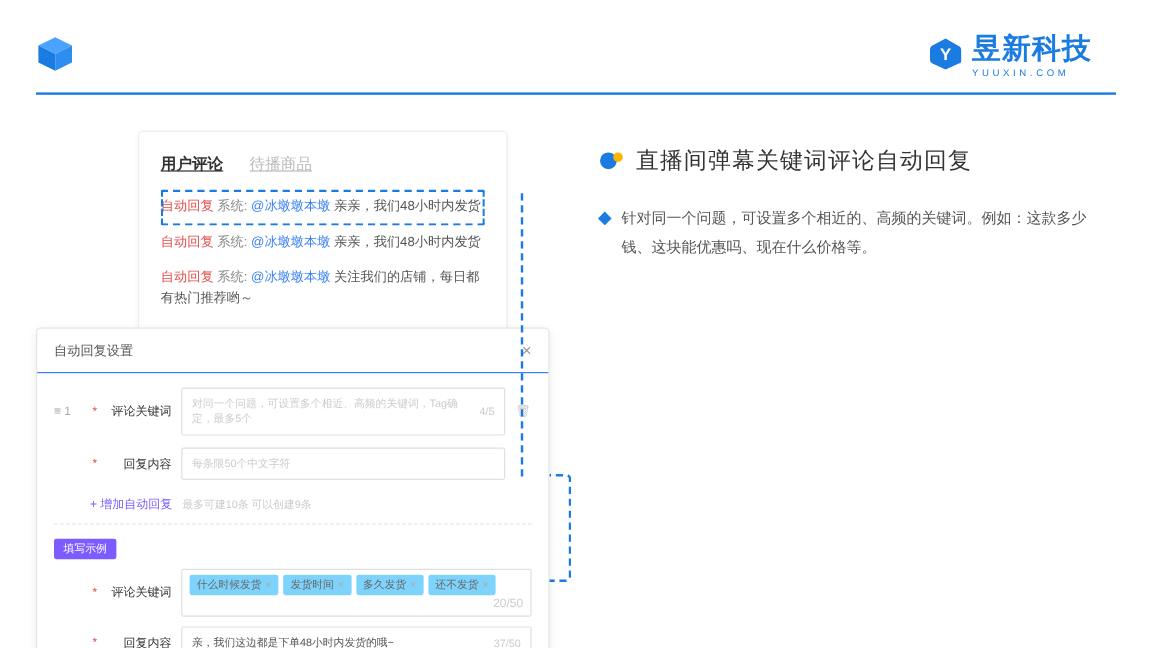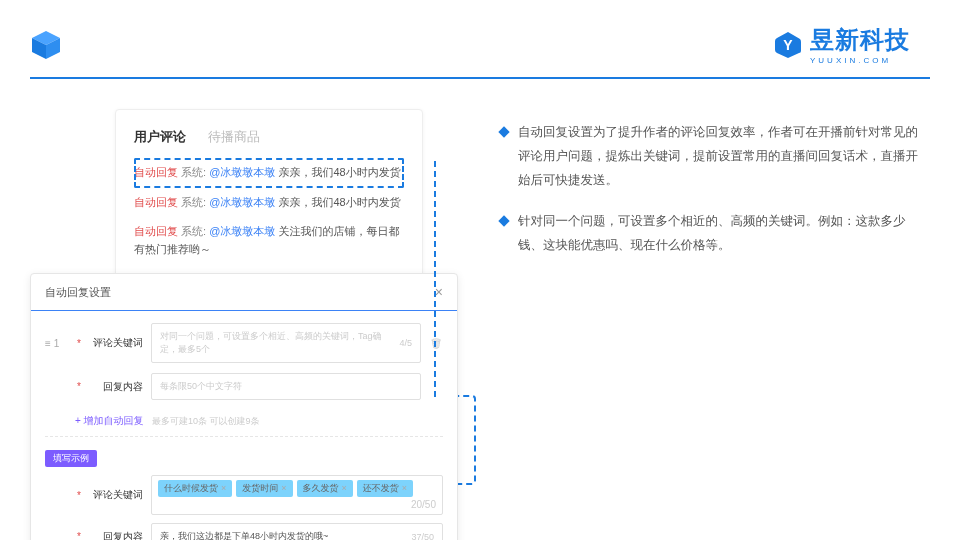--- a/index.html
+++ b/index.html
@@ -14,21 +14,21 @@
 .brand-name { font-size: 24px; color: #1a7be0; font-weight: 600; letter-spacing: 1px; }
 .brand-url { font-size: 8px; color: #1a7be0; letter-spacing: 3px; display: block; }
 .header-underline { height: 2px; background: #1a7be0; margin: 0 30px; }
 
 .main { display: flex; gap: 40px; padding: 30px 40px 0 30px; }
 .left-panel { width: 430px; position: relative; }
 .right-panel { flex: 1; padding-top: 12px; }
 
 .comments-card { width: 308px; margin-left: 85px; background: #fff; border: 1px solid #eee; border-radius: 4px; padding: 18px 18px 12px; box-shadow: 0 1px 4px rgba(0,0,0,0.05); position: relative; z-index: 1; }
 .tabs { display: flex; gap: 22px; margin-bottom: 12px; }
-.tab { font-size: 13px; color: #bbb; }
+.tab { font-size: 13px; color: #bbb; text-decoration: underline; }
 .tab.active { color: #333; font-weight: 600; }
 .comment-row { font-size: 11px; color: #555; line-height: 1.6; padding: 6px 0; }
 .comment-row.highlighted { outline: 2px dashed #1a7be0; outline-offset: -2px; border-radius: 2px; }
 .auto-reply-label { color: #e14c4c; }
 .sys-label { color: #888; }
 .user-handle { color: #3b82f6; }
 
 .settings-card { width: 428px; background: #fff; border: 1px solid #e6e6e6; border-radius: 4px; margin-top: -4px; position: relative; z-index: 2; box-shadow: 0 2px 8px rgba(0,0,0,0.08); }
 .settings-header { display: flex; justify-content: space-between; align-items: flex-end; padding: 10px 14px; font-size: 11px; color: #555; border-bottom: 1px solid #3b82f6; }
 .close-x { color: #999; font-size: 14px; cursor: pointer; }
@@ -168,22 +168,27 @@
           </div>
         </div>
       </div>
     </div>
 
     <div class="dashed-box box1"></div>
     <div class="connector-line"></div>
   </div>
 
   <div class="right-panel">
-    <div class="bullet-item">
-      <span class="diamond"></span>
-      <span>自动回复设置为了提升作者的评论回复效率，作者可在开播前针对常见的评论用户问题，提炼出关键词，提前设置常用的直播间回复话术，直播开始后可快捷发送。</span>
+    <div class="section-header">
+      <span class="section-icon">
+        <svg viewBox="0 0 20 20" width="20" height="20">
+            <circle cx="7" cy="10" r="7" fill="#1a7be0"></circle>
+            <circle cx="15" cy="7" r="4" fill="#ffb400"></circle>
+          </svg>
+      </span>
+      <span class="section-title">直播间弹幕关键词评论自动回复</span>
     </div>
     <div class="bullet-item">
       <span class="diamond"></span>
       <span>针对同一个问题，可设置多个相近的、高频的关键词。例如：这款多少钱、这块能优惠吗、现在什么价格等。</span>
     </div>
   </div>
 </div>
 
 </body></html>

